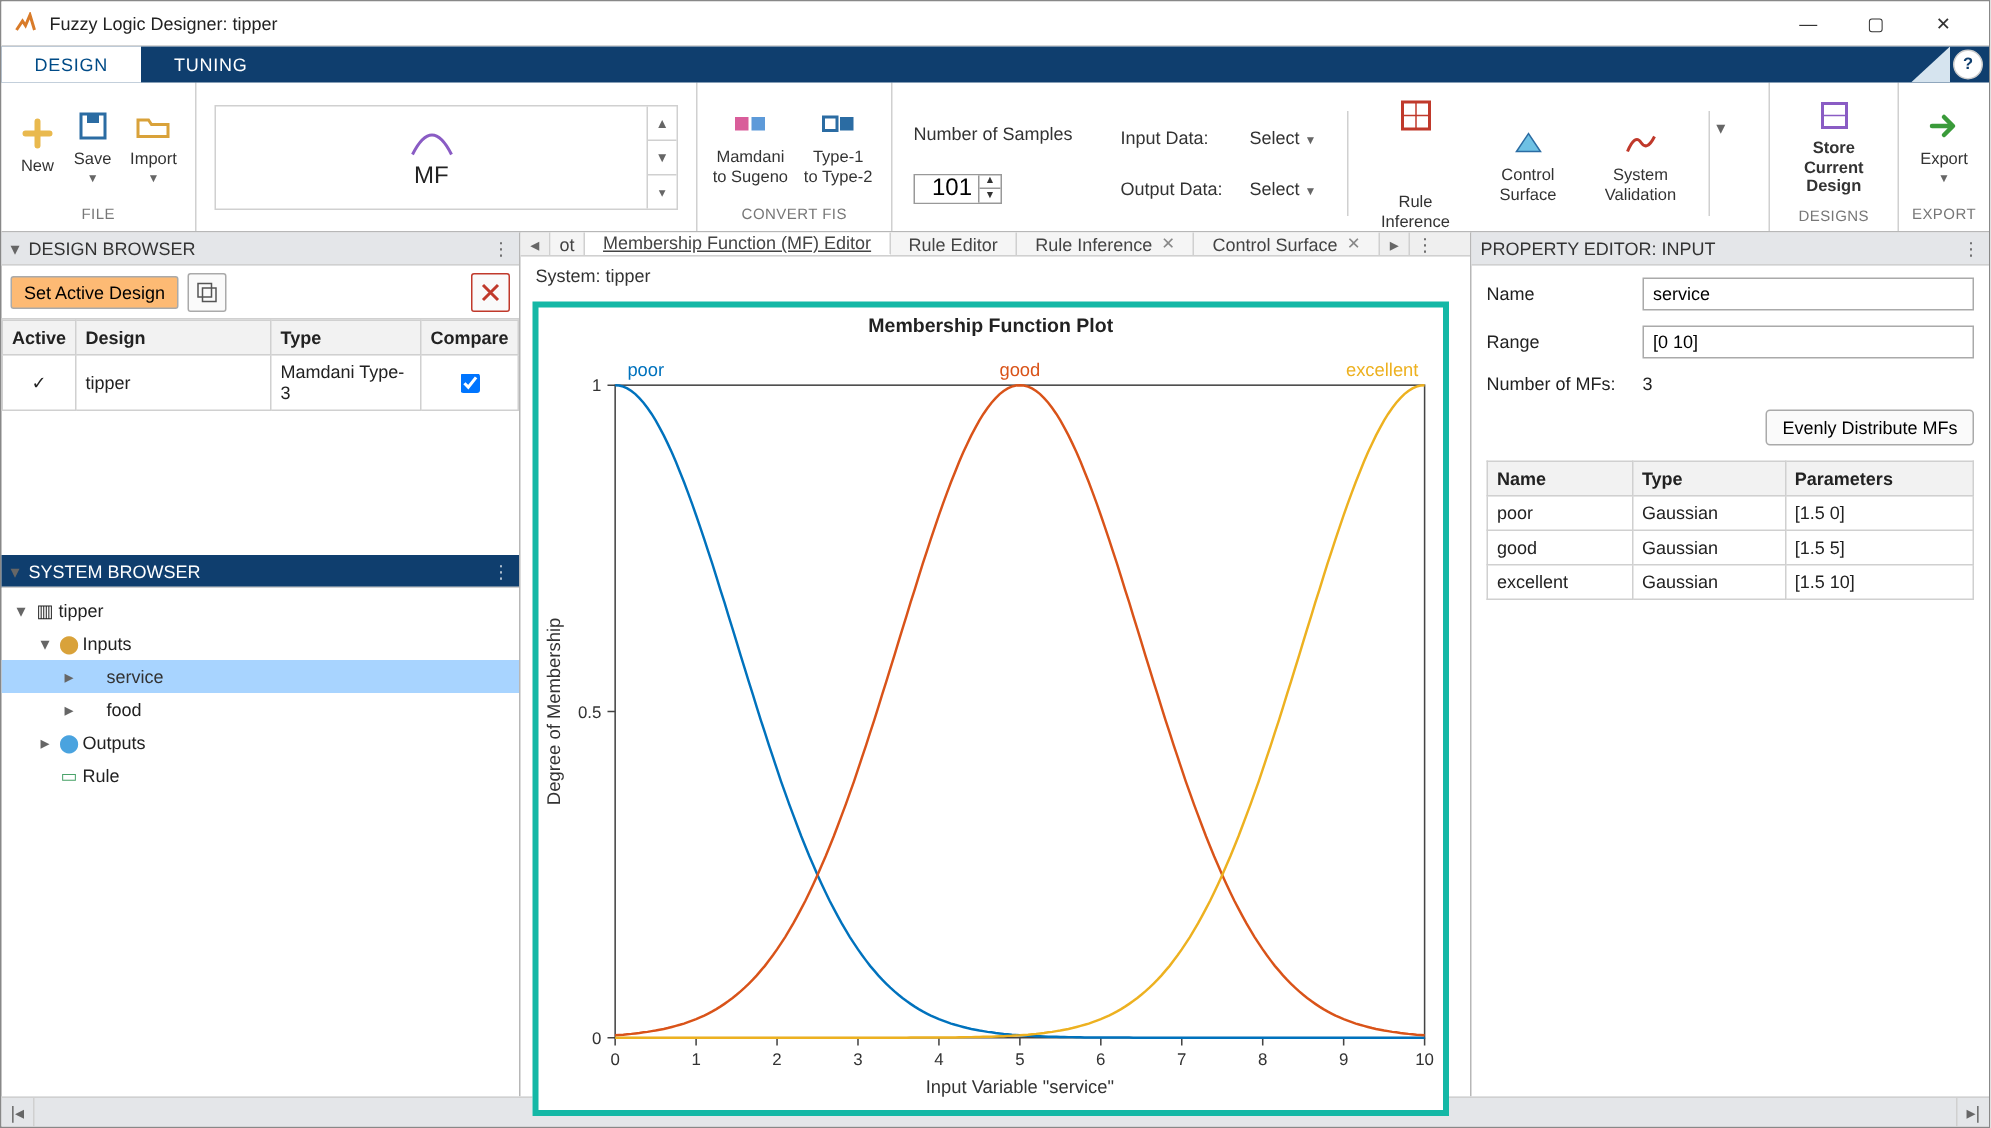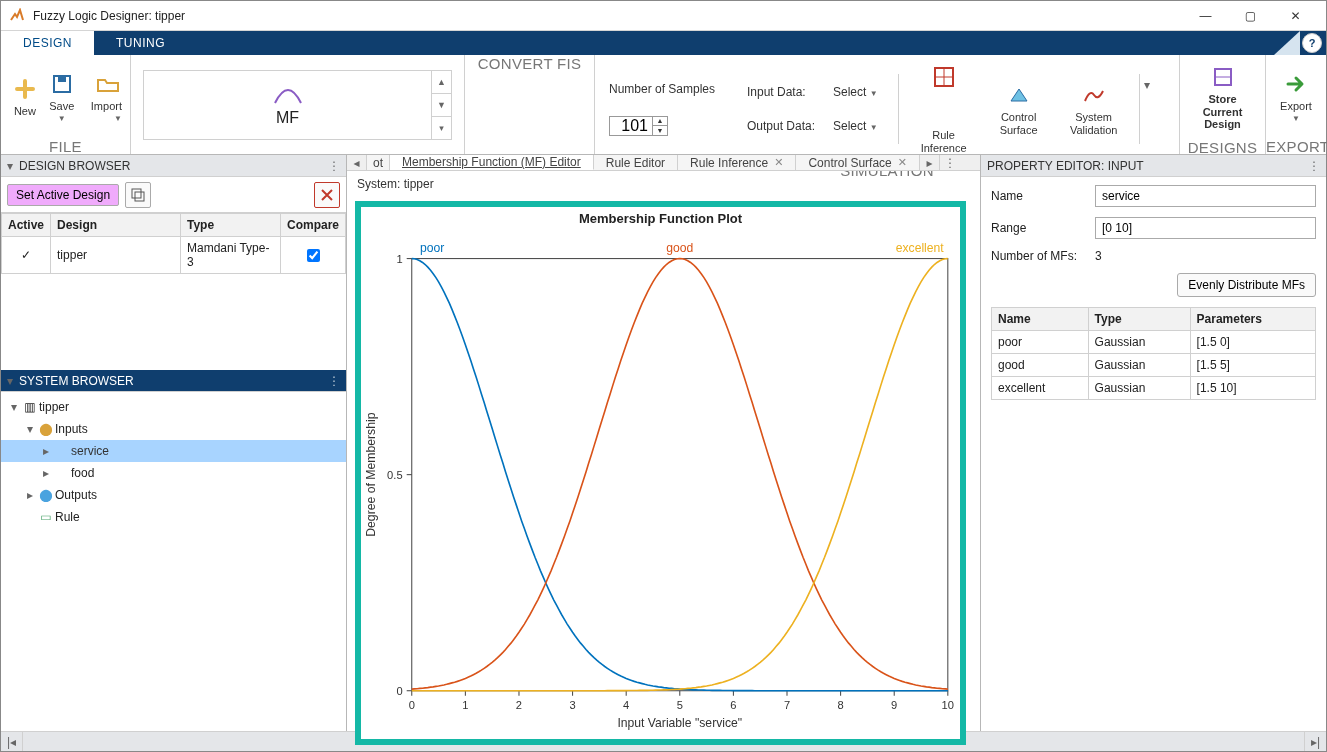--- a/index.html
+++ b/index.html
@@ -33,21 +33,21 @@
   .ribbontabs{height:24px;background:var(--blue-dark);display:flex;align-items:stretch;position:relative;}
   .ribbontabs .tab{padding:0 22px;display:flex;align-items:center;color:#fff;font-size:12px;letter-spacing:.5px;}
   .ribbontabs .tab.active{background:#fff;color:var(--blue-tab);}
   .ribbontabs .help{position:absolute;right:4px;top:2px;width:20px;height:20px;border-radius:50%;background:#fff;color:var(--blue-dark);display:flex;align-items:center;justify-content:center;font-weight:bold;border:1px solid #ccc;font-size:11px;}
   .ribbontabs .wedge{position:absolute;right:26px;top:0;width:26px;height:24px;background:#d6e4ef;clip-path:polygon(100% 0,100% 100%,0 100%);}
 
   
   .ribbon{height:100px;background:var(--toolstrip-bg);border-bottom:1px solid var(--border);display:flex;align-items:stretch;}
   .group{border-right:1px solid var(--border-light);display:flex;flex-direction:column;}
   .group .body{flex:1;display:flex;align-items:center;padding:4px 6px;}
-  .group .label{height:16px;text-align:center;font-size:15px;color:#777;letter-spacing:.3px;border-top:0;}
+  .group .label{height:16px;text-align:center;font-size:10px;color:#777;letter-spacing:.3px;border-top:0;}
   .big-btn{display:flex;flex-direction:column;align-items:center;justify-content:flex-start;width:56px;padding:4px 2px;}
   .big-btn .ico{width:28px;height:28px;margin-bottom:2px;display:flex;align-items:center;justify-content:center;}
   .big-btn .lbl{font-size:11px;color:#333;text-align:center;line-height:1.15;}
   .drop-arrow{font-size:8px;color:#666;margin-top:1px;}
 
   .mf-gallery{width:310px;height:70px;border:1px solid var(--border-light);background:#fff;display:flex;align-items:center;position:relative;margin:0 6px;}
   .mf-item{flex:1;display:flex;flex-direction:column;align-items:center;justify-content:center;}
   .mf-gallery .side{width:20px;height:100%;border-left:1px solid var(--border-light);display:flex;flex-direction:column;}
   .mf-gallery .side div{flex:1;border-bottom:1px solid var(--border-light);display:flex;align-items:center;justify-content:center;color:#666;font-size:9px;}
   .mf-gallery .side div:last-child{border-bottom:0;}
@@ -69,21 +69,21 @@
   .rightcol{width:346px;display:flex;flex-direction:column;border-left:1px solid var(--border);}
 
   
   .panel-h{height:22px;background:var(--header-grey);border-bottom:1px solid var(--border-light);display:flex;align-items:center;padding:0 6px;font-size:12px;color:#333;}
   .panel-h .caret{margin-right:6px;color:#666;}
   .panel-h.dark{background:var(--blue-dark);color:#fff;}
   .panel-h .more{margin-left:auto;color:inherit;opacity:.7;}
 
   
   .design-toolbar{height:36px;display:flex;align-items:center;gap:6px;padding:0 6px;border-bottom:1px solid var(--border-light);}
-  .btn-outline{border:1px solid #aaa;background:#f0abfc;padding:3px 8px;border-radius:2px;font-size:12px;}
+  .btn-outline{border:1px solid #aaa;background:#fdba74;padding:3px 8px;border-radius:2px;font-size:12px;}
   .icon-btn{width:26px;height:26px;border:1px solid #aaa;border-radius:2px;background:#fafafa;display:flex;align-items:center;justify-content:center;}
   .icon-btn.red{border-color:#c0392b;color:#c0392b;margin-left:auto;}
   table.design{width:100%;border-collapse:collapse;font-size:12px;}
   table.design th,table.design td{border:1px solid var(--border-light);padding:4px 6px;text-align:left;}
   table.design th{background:#f2f2f2;}
   table.design td.c{ text-align:center;}
 
   
   .tree{padding:4px 0;font-size:12px;overflow:auto;}
   .tree .node{display:flex;align-items:center;height:22px;padding-left:6px;}
@@ -96,21 +96,21 @@
   .doctabs{height:22px;background:#efefef;border-bottom:1px solid var(--border-light);display:flex;align-items:stretch;}
   .doctabs .nav{width:20px;display:flex;align-items:center;justify-content:center;color:#666;border-right:1px solid var(--border-light);}
   .doctabs .nav:last-of-type{border-left:1px solid var(--border-light);border-right:0;}
   .doctab{padding:0 12px;display:flex;align-items:center;gap:6px;border-right:1px solid var(--border-light);color:#444;background:#f5f5f5;font-size:12px;}
   .doctab.active{background:#fff;border-bottom:1px solid #fff;text-decoration:underline;}
   .doctab .x{color:#888;font-size:11px;}
   .system-label{padding:6px 10px;font-size:12px;color:#333;}
 
   
   .chartwrap{flex:1;padding:4px 14px 10px 8px;}
-  .chartbox{width:100%;height:100%;border:6px solid #14b8a6;background:#fff;position:relative;}
+  .chartbox{width:100%;height:100%;border:4px solid #14b8a6;background:#fff;position:relative;}
   .chart-title{text-align:center;font-weight:bold;font-size:13px;padding:4px 0 2px;}
 
   
   .prop-body{padding:8px 10px;display:flex;flex-direction:column;gap:10px;font-size:12px;}
   .prop-row{display:flex;align-items:center;gap:10px;}
   .prop-row .k{width:94px;}
   .prop-row input{flex:1;border:1px solid #aaa;padding:3px 6px;font-size:12px;}
   .prop-row .v{flex:1;}
   .right-btn{align-self:flex-end;border:1px solid #aaa;background:#fafafa;border-radius:3px;padding:4px 10px;font-size:12px;}
   table.mf{width:100%;border-collapse:collapse;font-size:12px;}
@@ -161,21 +161,21 @@
         <div class="big-btn" style="width:40px;">
           <div class="ico">
               <svg width="22" height="22">
                 <rect x="3" y="3" width="16" height="16" fill="none" stroke="#2b6ca3" stroke-width="2"></rect>
                 <rect x="7" y="3" width="8" height="6" fill="#2b6ca3"></rect>
               </svg>
             </div>
           <div class="lbl">Save</div>
           <div class="drop-arrow">▼</div>
         </div>
-        <div class="big-btn" style="width:46px;align-items:flex-end;">
+        <div class="big-btn" style="width:46px;">
           <div class="ico">
               <svg width="24" height="20">
                 <path d="M2 6h7l2 3h11v8H2z" fill="none" stroke="#d9a23a" stroke-width="2"></path>
               </svg>
             </div>
           <div class="lbl">Import</div>
           <div class="drop-arrow">▼</div>
         </div>
       </div>
       <div class="label">FILE</div>
@@ -193,20 +193,42 @@
           <div class="side">
             <div>▲</div>
             <div>▼</div>
             <div>▾</div>
           </div>
         </div>
       </div>
     </div>
 
     <div class="group" style="width:130px;">
+      <div class="body">
+        <div class="big-btn" style="width:60px;">
+          <div class="ico">
+              <svg width="24" height="22">
+                <rect x="2" y="6" width="9" height="9" fill="#d95d9a"></rect>
+                <rect x="13" y="6" width="9" height="9" fill="#5d9ad9"></rect>
+              </svg>
+            </div>
+          <div class="lbl" style="white-space:pre-line;">Mamdani
+to Sugeno</div>
+        </div>
+        <div class="big-btn" style="width:60px;">
+          <div class="ico">
+              <svg width="24" height="22">
+                <rect x="2" y="6" width="9" height="9" fill="none" stroke="#2b6ca3" stroke-width="2"></rect>
+                <rect x="13" y="6" width="9" height="9" fill="#2b6ca3"></rect>
+              </svg>
+            </div>
+          <div class="lbl" style="white-space:pre-line;">Type-1
+to Type-2</div>
+        </div>
+      </div>
       <div class="label">CONVERT FIS</div>
     </div>
 
     <div class="group" style="flex:1;">
       <div class="body" style="gap:12px;">
         <div class="sim-fields">
           <div class="sim-row">
             <span class="k">Number of Samples</span>
           </div>
           <div class="sim-row">

